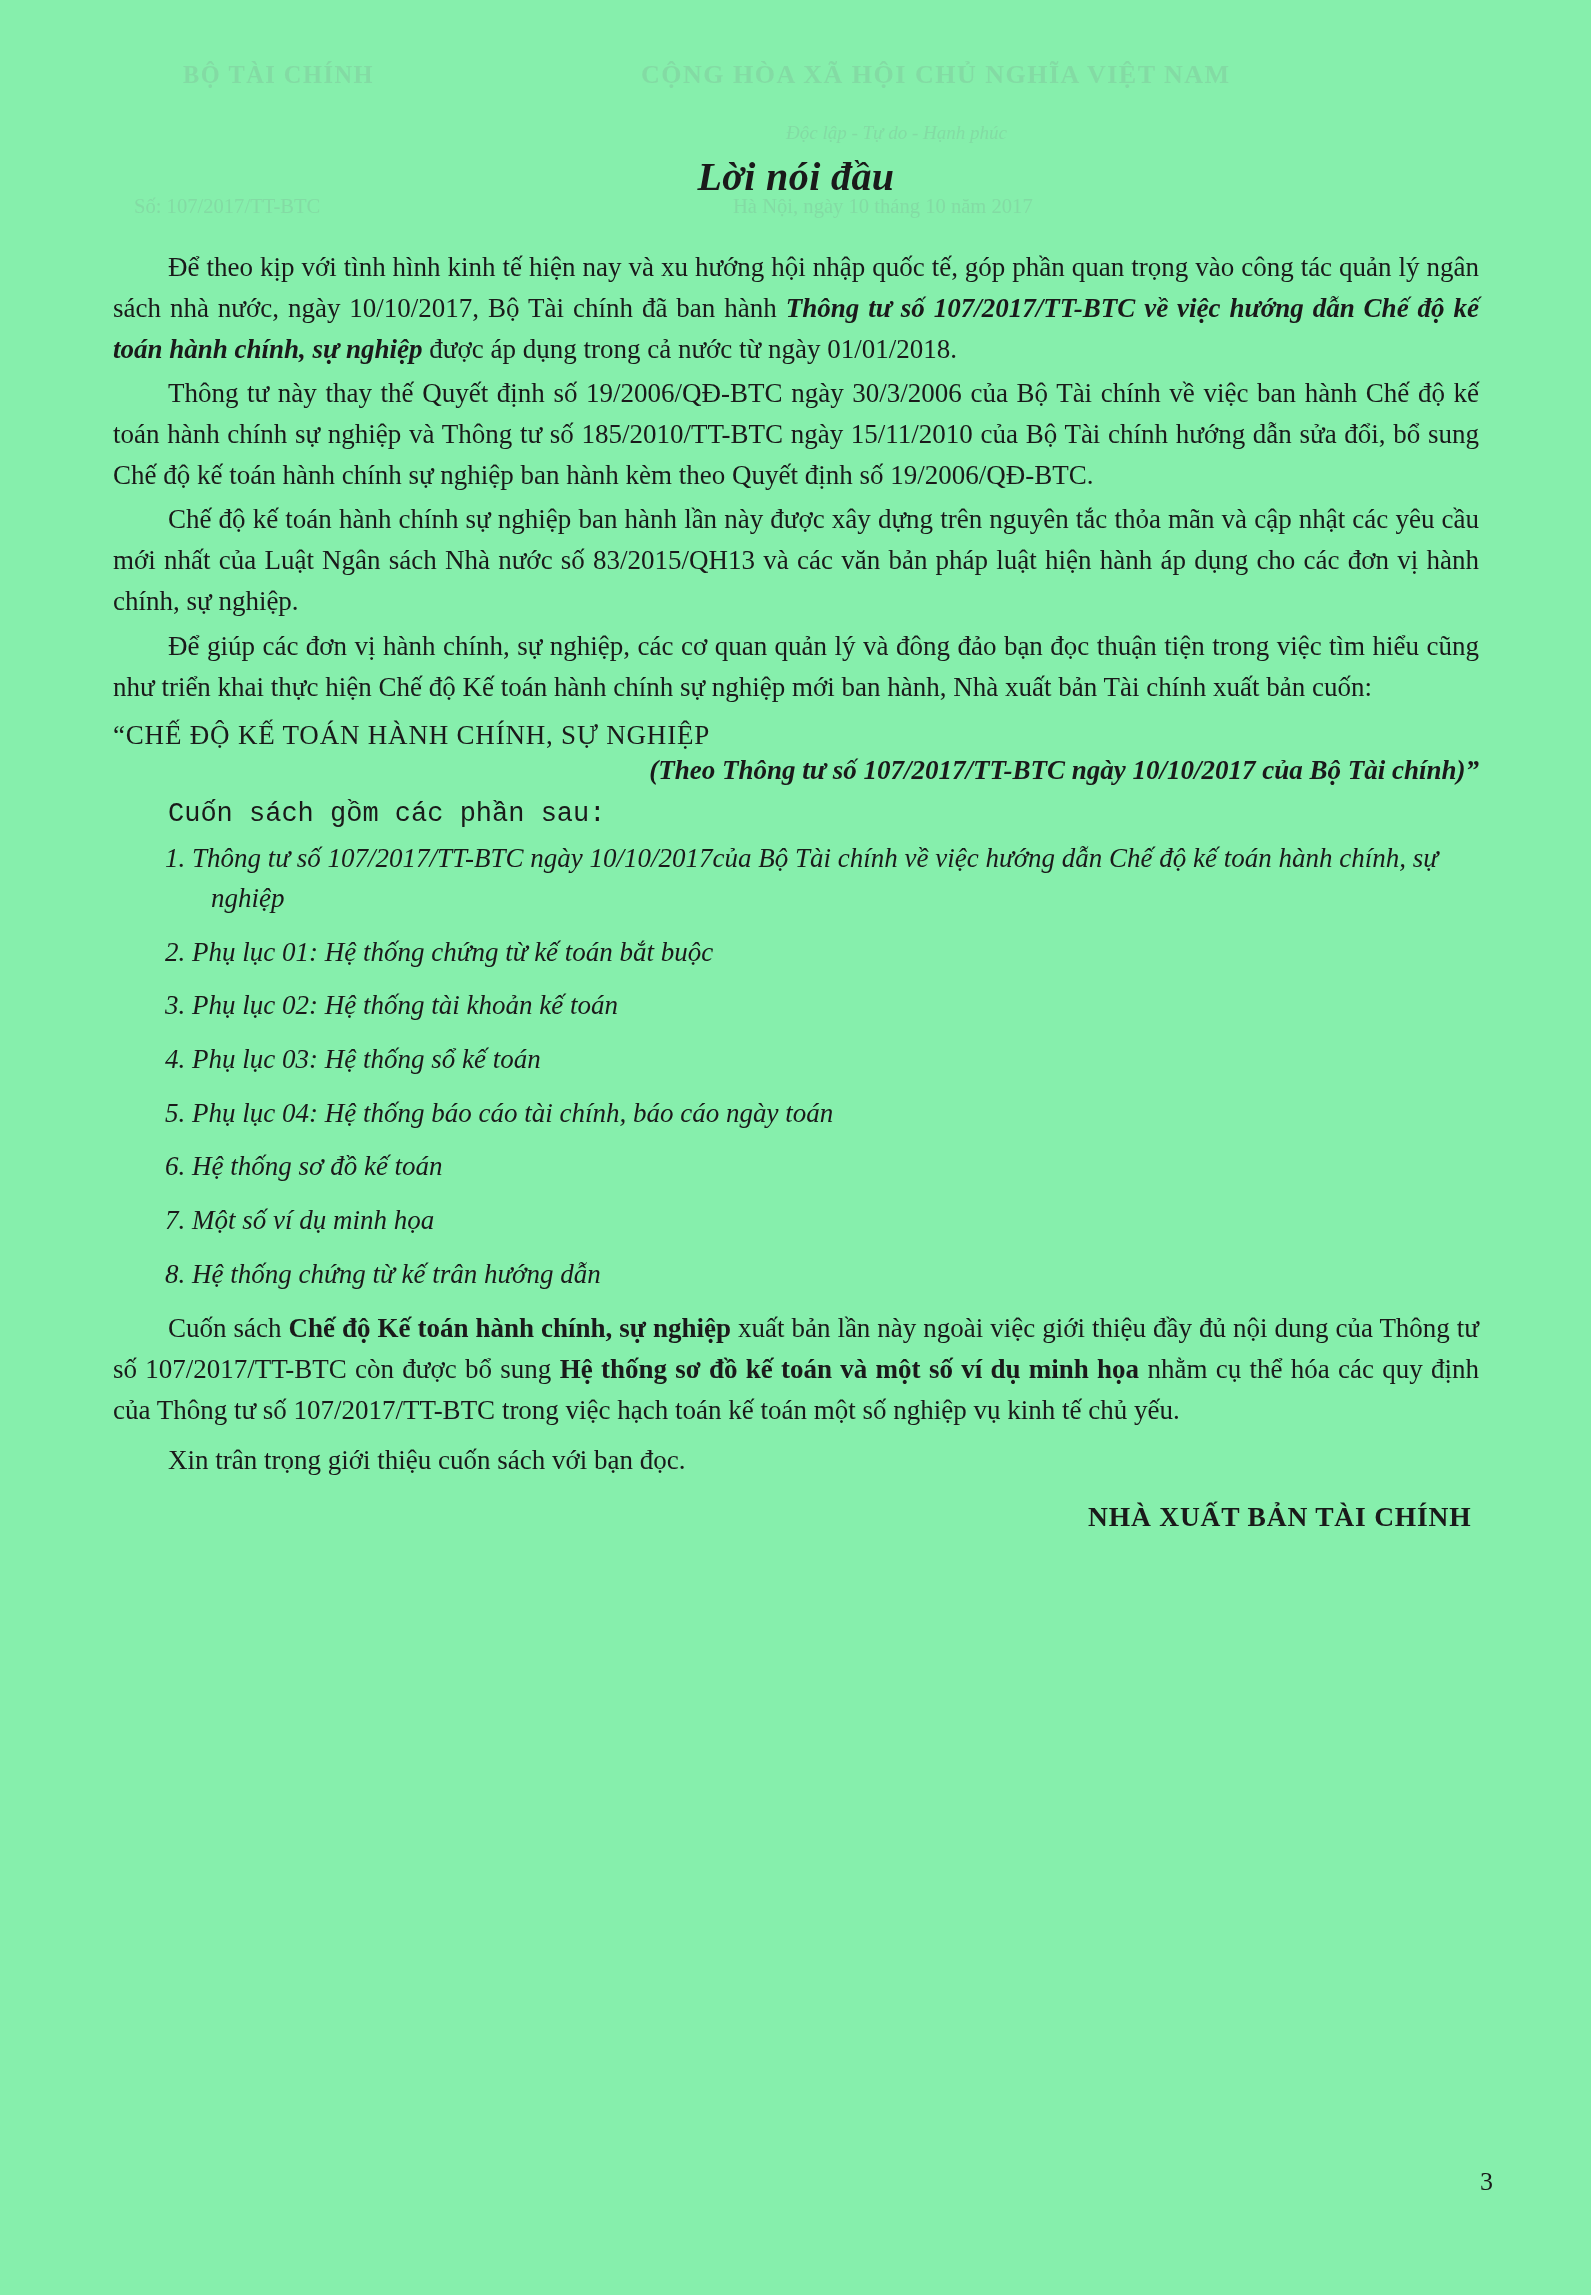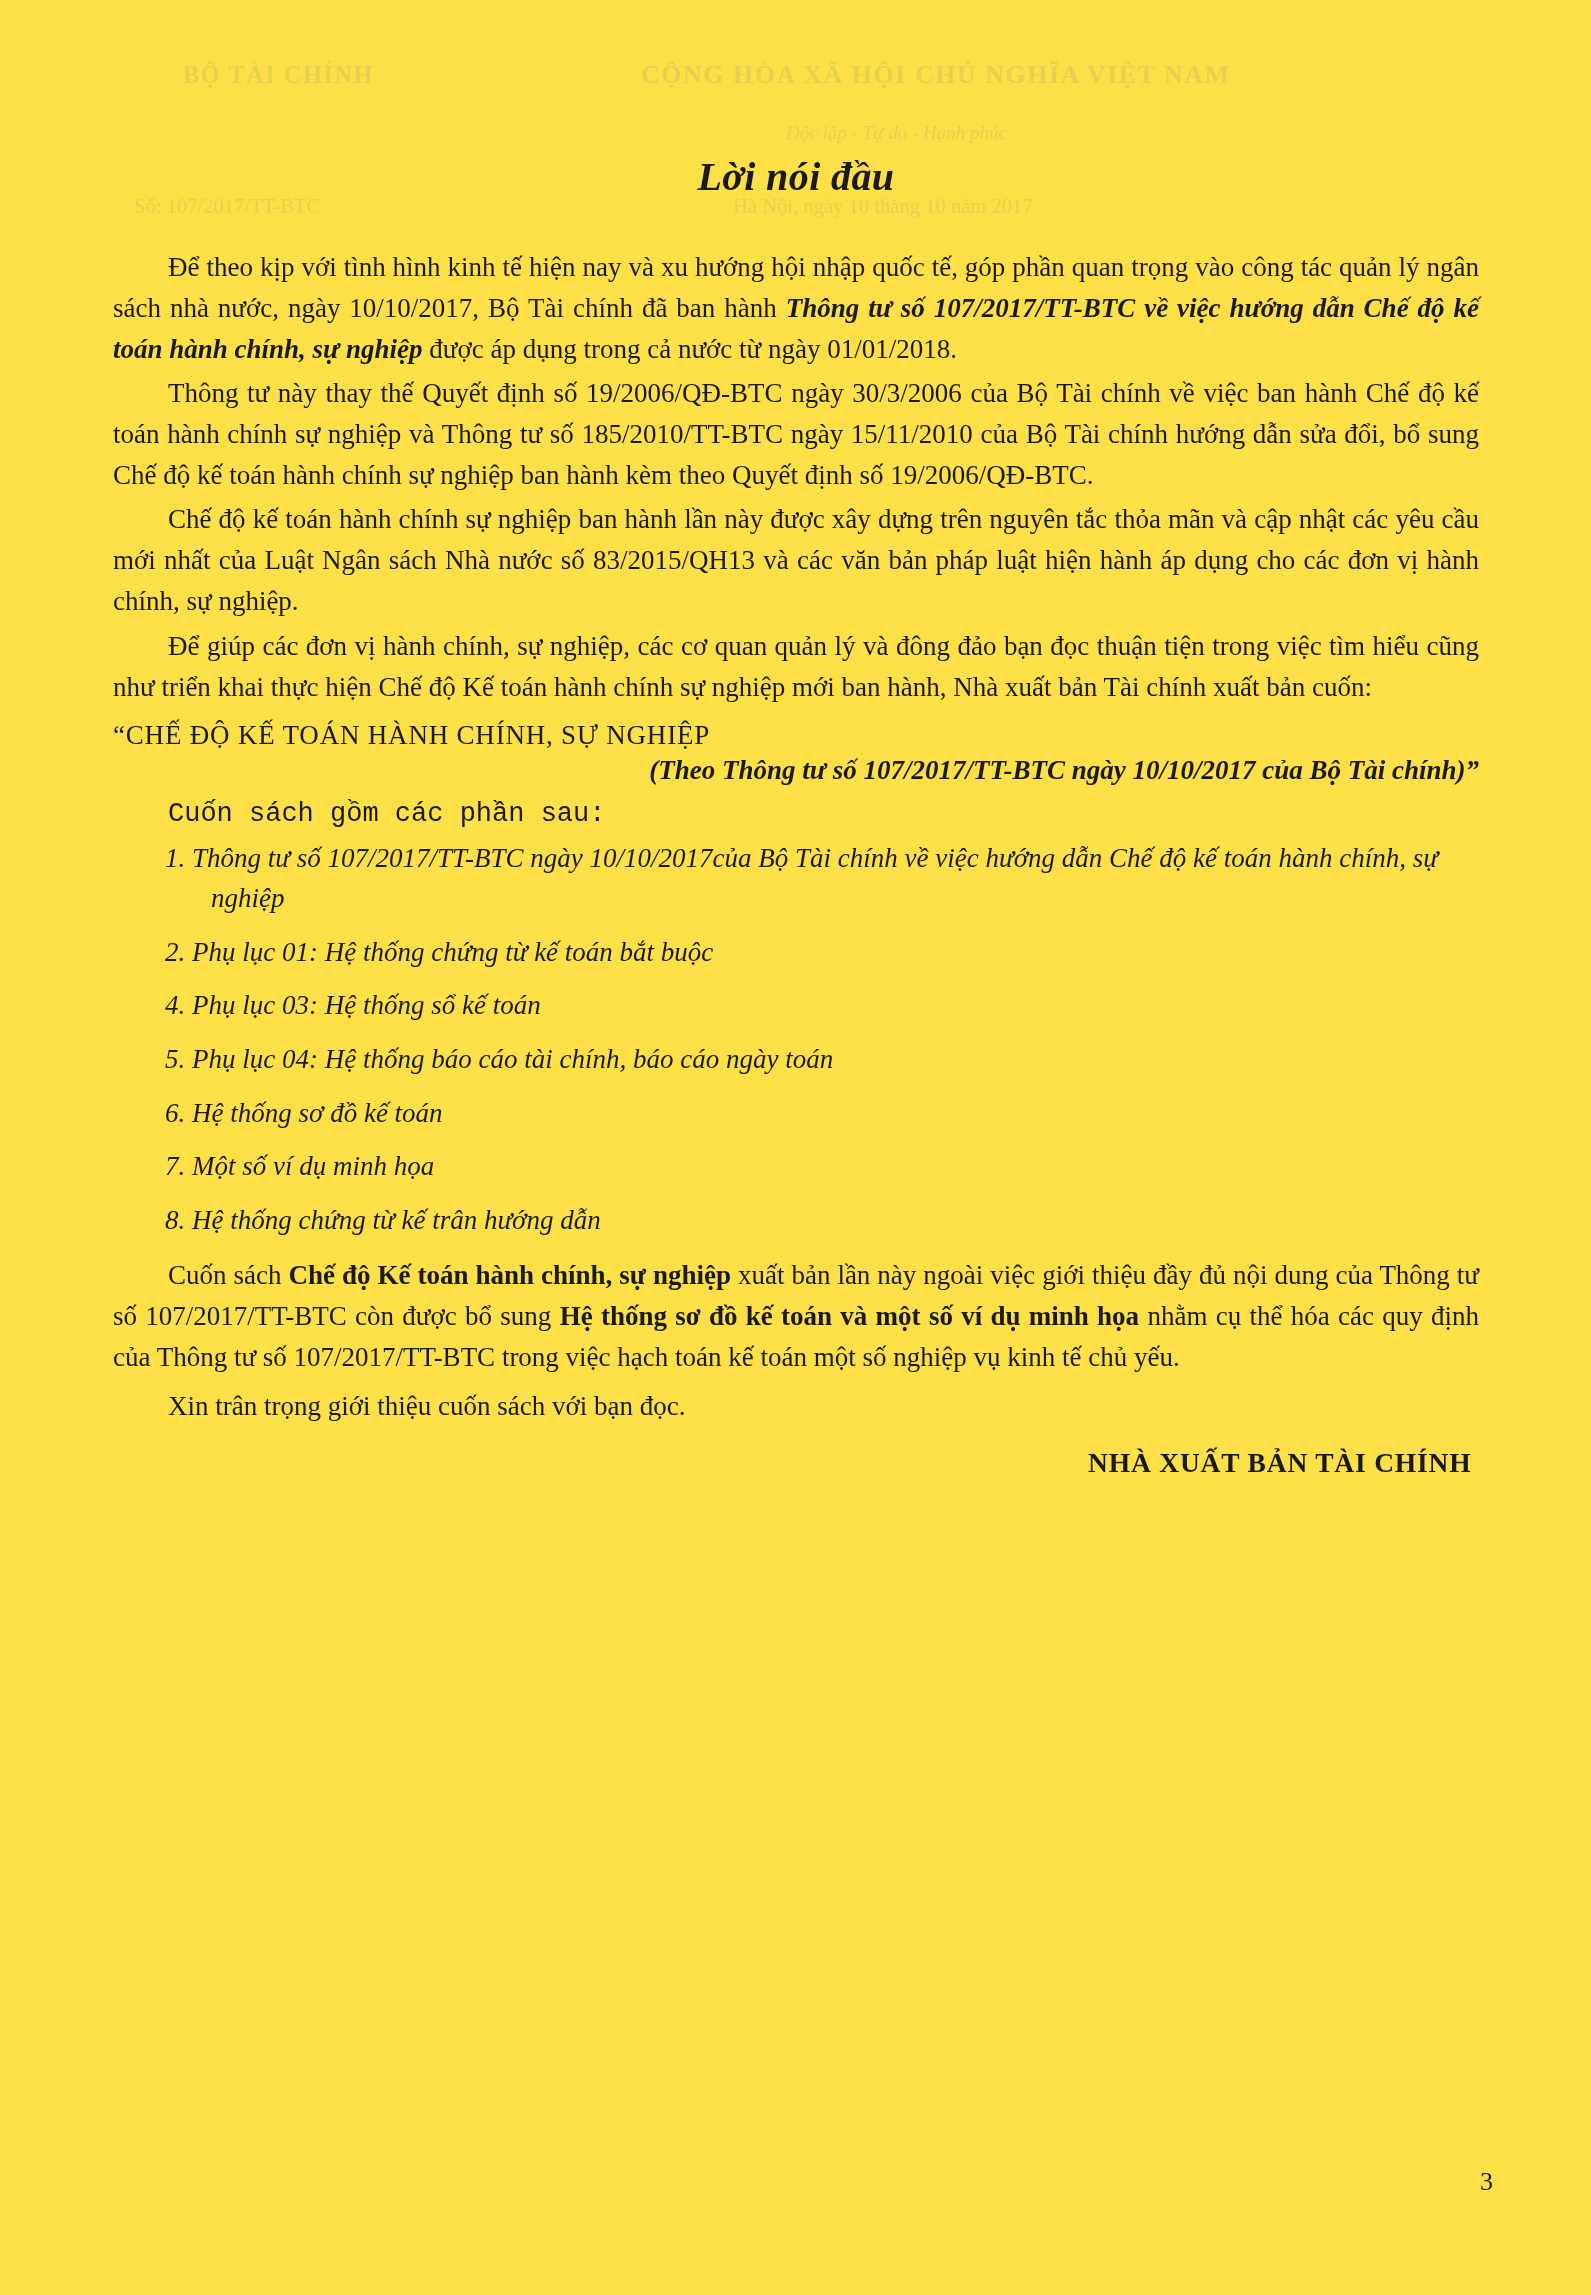--- a/index.html
+++ b/index.html
@@ -11,21 +11,21 @@
     width: 1592px;
     height: 2295px;
     position: relative;
     font-family: "Liberation Serif", serif;
     color: #1a1a1a;
     overflow: hidden;
   }
   .page {
     position: absolute;
     inset: 0;
-    background: #fde047;
+    background: #86efac;
   }
   
   .bleed {
     position: absolute;
     color: rgba(120, 120, 125, 0.16);
     font-family: "Liberation Serif", serif;
     user-select: none;
     pointer-events: none;
     white-space: nowrap;
   }
@@ -145,20 +145,21 @@
     <p class="para">Để giúp các đơn vị hành chính, sự nghiệp, các cơ quan quản lý và đông đảo bạn đọc thuận tiện trong việc tìm hiểu cũng như triển khai thực hiện Chế độ Kế toán hành chính sự nghiệp mới ban hành, Nhà xuất bản Tài chính xuất bản cuốn:</p>
 
     <div class="book-title">“CHẾ ĐỘ KẾ TOÁN HÀNH CHÍNH, SỰ NGHIỆP</div>
     <div class="book-subtitle">(Theo Thông tư số 107/2017/TT-BTC ngày 10/10/2017 của Bộ Tài chính)”</div>
 
     <p class="lead-in">Cuốn sách gồm các phần sau:</p>
 
     <ol class="toc">
       <li><span class="num">1.</span> <span>Thông tư số 107/2017/TT-BTC ngày 10/10/2017của Bộ Tài chính về việc hướng dẫn Chế độ kế toán hành chính, sự nghiệp</span></li>
       <li><span class="num">2.</span> <span>Phụ lục 01: Hệ thống chứng từ kế toán bắt buộc</span></li>
+      <li><span class="num">3.</span> <span>Phụ lục 02: Hệ thống tài khoản kế toán</span></li>
       <li><span class="num">4.</span> <span>Phụ lục 03: Hệ thống sổ kế toán</span></li>
       <li><span class="num">5.</span> <span>Phụ lục 04: Hệ thống báo cáo tài chính, báo cáo ngày toán</span></li>
       <li><span class="num">6.</span> <span>Hệ thống sơ đồ kế toán</span></li>
       <li><span class="num">7.</span> <span>Một số ví dụ minh họa</span></li>
       <li><span class="num">8.</span> <span>Hệ thống chứng từ kế trân hướng dẫn</span></li>
     </ol>
 
     <p class="para tail-para">
       <span>Cuốn sách </span><b>Chế độ Kế toán hành chính, sự nghiệp</b><span> xuất bản lần này ngoài việc giới thiệu đầy đủ nội dung của Thông tư số 107/2017/TT-BTC còn được bổ sung </span><b>Hệ thống sơ đồ kế toán và một số ví dụ minh họa</b><span> nhằm cụ thể hóa các quy định của Thông tư số 107/2017/TT-BTC trong việc hạch toán kế toán một số nghiệp vụ kinh tế chủ yếu.</span>
     </p>

